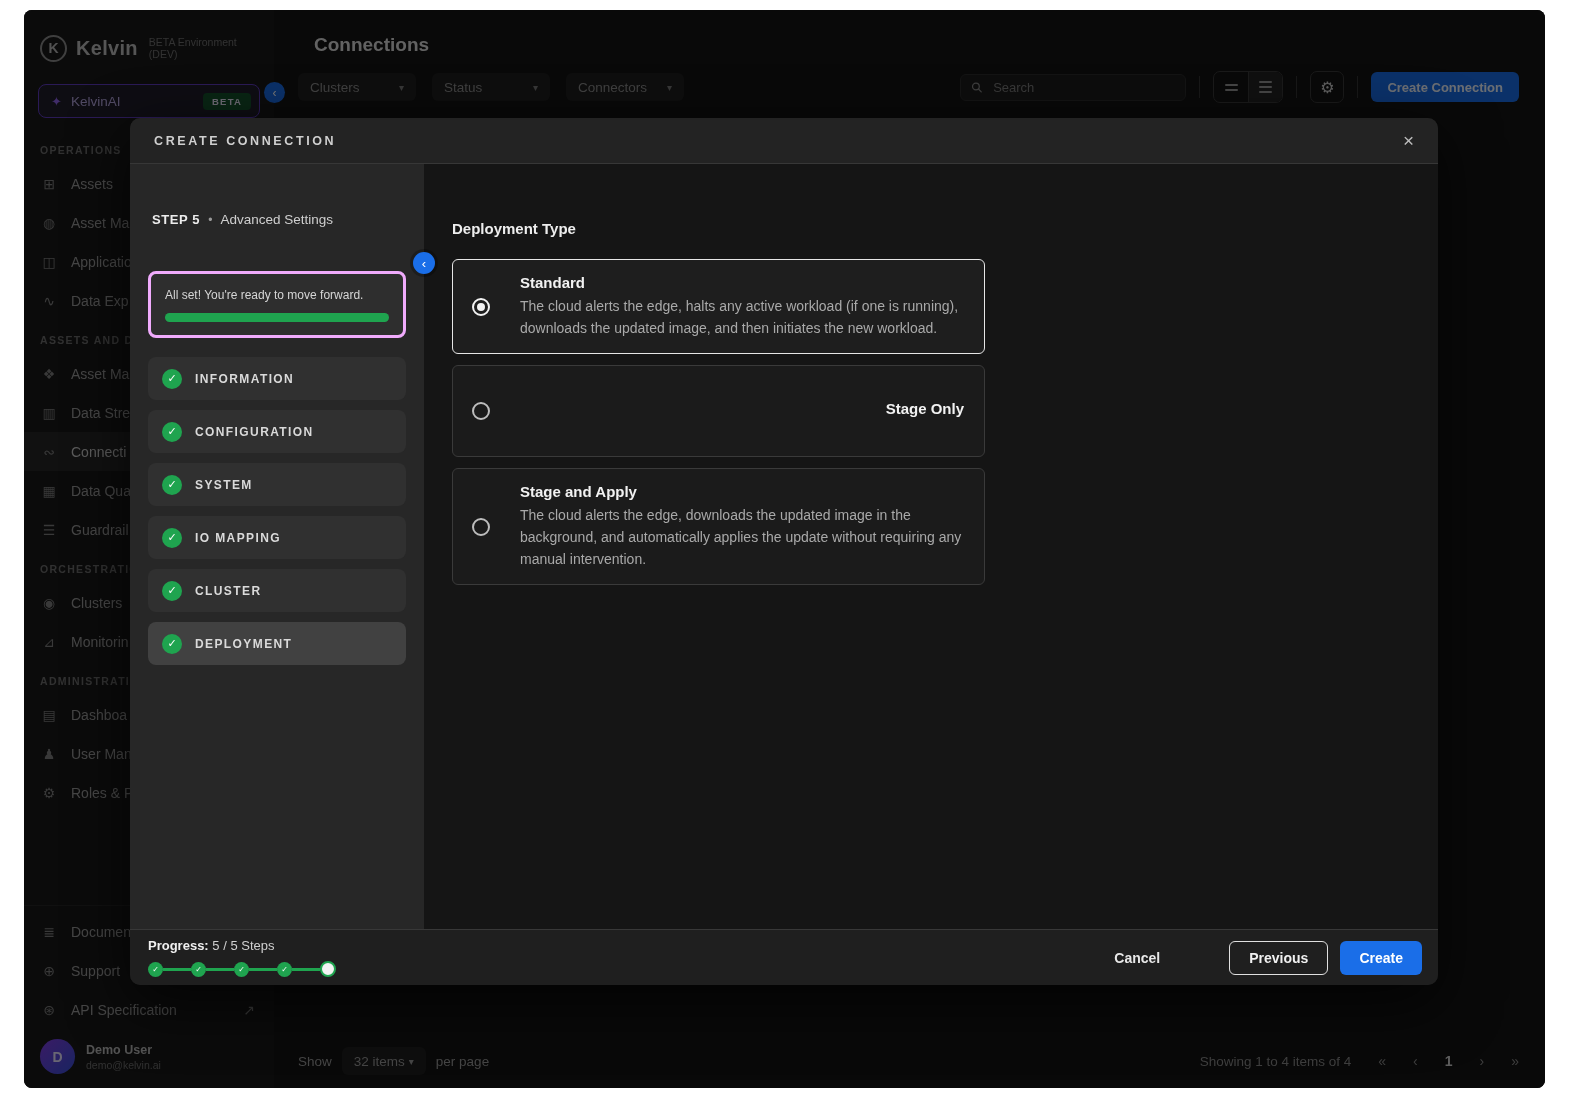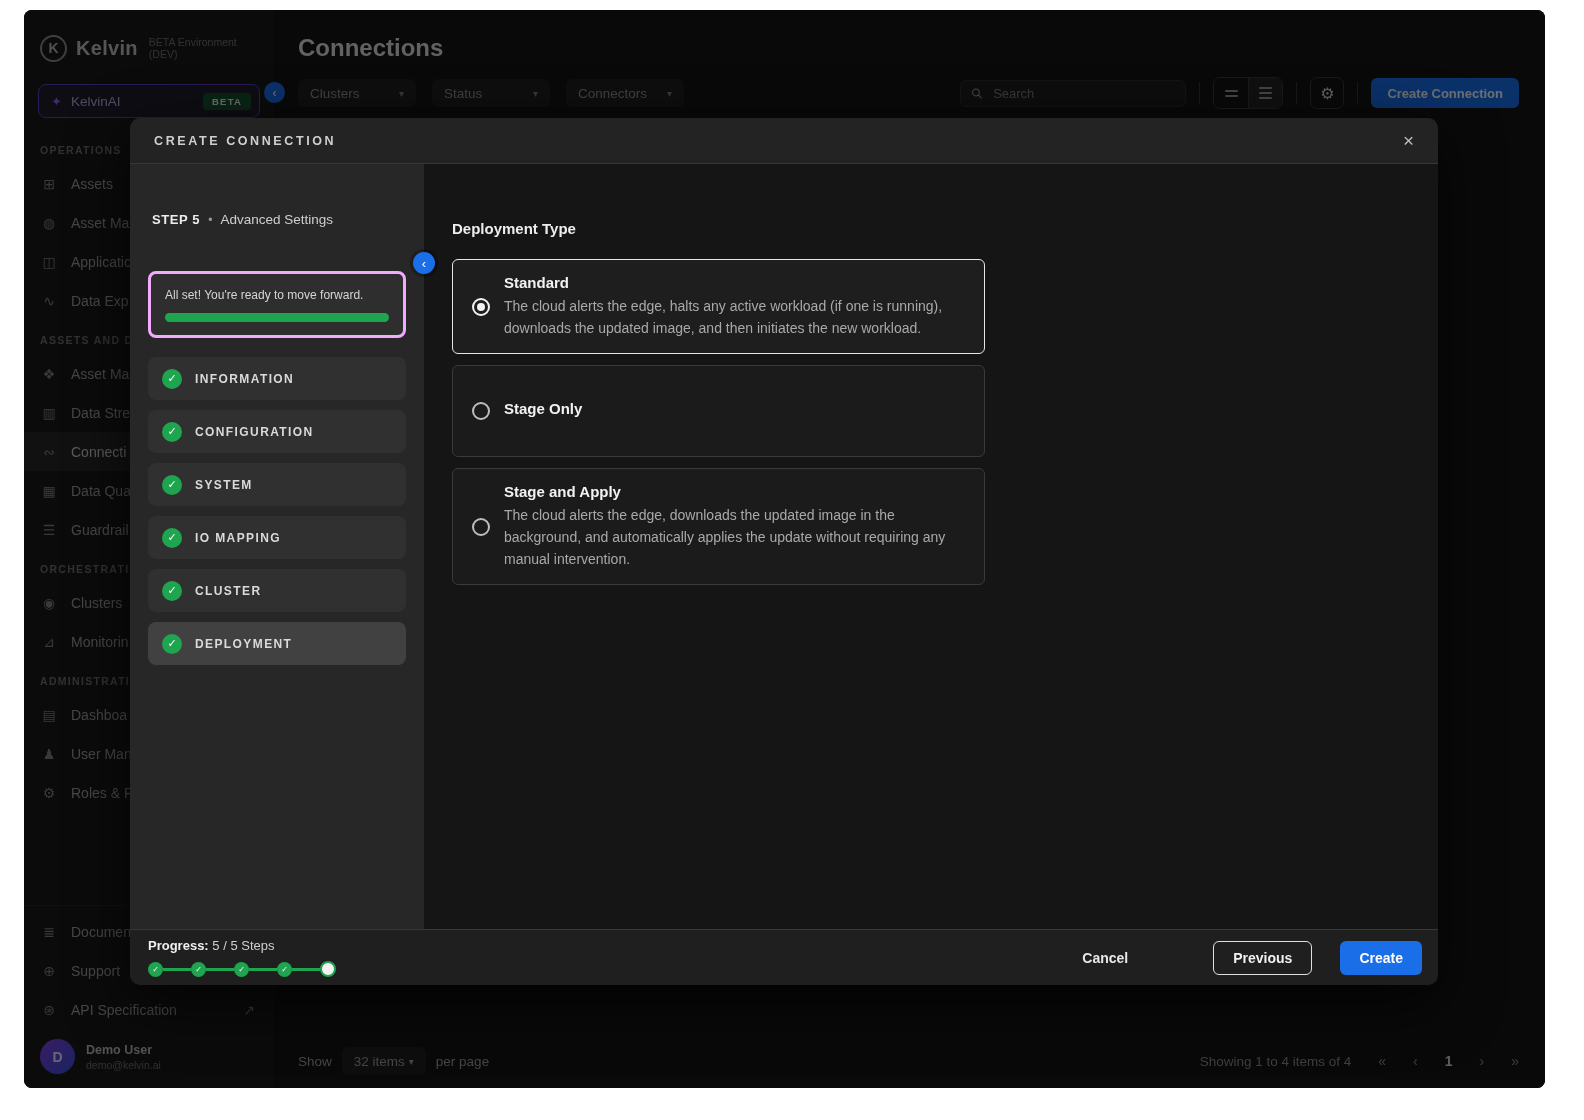--- a/index.html
+++ b/index.html
@@ -37,21 +37,21 @@
   .avatar{width:35px;height:35px;border-radius:50%;flex:none;color:#e8e2ff;font-size:14px;font-weight:700;
     background:linear-gradient(135deg,#7a3fe0 10%,#3e4fd8 90%);display:flex;align-items:center;justify-content:center;}
   .user-name{font-size:12.5px;font-weight:700;color:#b9b9b9;}
   .user-email{font-size:10.5px;color:#6d6d6d;margin-top:2px;}
   .collapse-pin{position:absolute;left:240px;top:72px;width:21px;height:21px;border-radius:50%;
     background:#1a6ee8;color:#fff;display:flex;align-items:center;justify-content:center;font-size:12px;z-index:2;}
 
   
   .main{position:absolute;left:250px;top:0;right:0;bottom:0;background:#141414;}
   .topbar{padding:24px 26px 0 24px;}
-  .page-title{font-size:24px;font-weight:700;color:#d9d9d9;}
+  .page-title{font-size:19px;font-weight:700;color:#d9d9d9;margin-left:16px;}
   .filter-row{display:flex;align-items:center;margin-top:15px;gap:16px;}
   .filter-box{height:28px;min-width:118px;background:#1f1f1f;border-radius:6px;display:flex;align-items:center;
     justify-content:space-between;gap:14px;padding:0 12px;font-size:13.5px;color:#8f8f8f;}
   .filter-box .chev{font-size:10px;color:#7b7b7b;}
   .tb-right{margin-left:auto;display:flex;align-items:center;gap:13px;}
   .search-box{width:226px;height:27px;background:#1d1d1d;border:1px solid #2e2e2e;border-radius:6px;
     display:flex;align-items:center;gap:8px;padding:0 10px;}
   .search-box input{background:transparent;border:0;outline:0;color:#bdbdbd;font-size:13px;width:100%;
     font-family:"Liberation Sans",sans-serif;}
   .search-box input::placeholder{color:#7d7d7d;}
@@ -100,38 +100,38 @@
   .step-card.active{background:#414141;}
   .check-circle{width:20px;height:20px;border-radius:50%;background:#1fa44f;color:#fff;font-size:11px;
     display:flex;align-items:center;justify-content:center;flex:none;}
   .step-label{font-size:12px;font-weight:700;letter-spacing:1.4px;color:#dadada;}
   .panel-collapse{position:absolute;right:-11px;top:88px;width:22px;height:22px;border-radius:50%;background:#1a6ee8;
     color:#fff;display:flex;align-items:center;justify-content:center;font-size:13px;z-index:3;box-shadow:0 0 0 3px rgba(0,0,0,.25);}
   .m-content{background:#151515;padding:56px 0 0 28px;position:relative;}
   .c-heading{font-size:15px;font-weight:700;color:#ededed;}
   .options{margin-top:22px;display:flex;flex-direction:column;gap:11px;}
   .option{width:533px;min-height:92px;border:1px solid #3a3a3a;border-radius:6px;background:#1b1b1b;
-    display:flex;align-items:center;gap:14px;padding:14px 20px 14px 19px;}
+    display:flex;align-items:center;gap:30px;padding:14px 20px 14px 19px;justify-content:space-between;}
   .option.selected{border:1.5px solid #e6e6e6;background:#1e1e1e;}
   .radio{width:18px;height:18px;border-radius:50%;border:2px solid #bdbdbd;flex:none;position:relative;}
   .option.selected .radio{border-color:#f2f2f2;}
   .option.selected .radio::after{content:"";position:absolute;inset:3px;border-radius:50%;background:#f2f2f2;}
   .opt-title{font-size:15px;font-weight:700;color:#f2f2f2;margin-bottom:5px;}
   .opt-desc{font-size:14px;color:#a9a9a9;line-height:1.55;max-width:472px;}
   .m-footer{grid-column:1/3;background:#1f1f1f;border-top:1px solid #383838;display:flex;align-items:center;
     padding:0 16px 0 18px;}
   .prog-block{display:flex;flex-direction:column;gap:8px;}
   .prog-text{font-size:13px;color:#cfcfcf;}
   .prog-text b{color:#f0f0f0;}
   .stepper{display:flex;align-items:center;}
   .sdot{width:15px;height:15px;border-radius:50%;background:#1fa44f;color:#fff;font-size:8px;
     display:flex;align-items:center;justify-content:center;flex:none;}
   .sdot.cur{background:#f3f3f3;border:2px solid #1fa44f;width:16px;height:16px;color:transparent;}
   .sline{width:28px;height:3px;background:#1fa44f;}
-  .f-buttons{margin-left:auto;display:flex;align-items:center;gap:28px;}
+  .f-buttons{margin-left:auto;display:flex;align-items:center;gap:12px;}
   .btn-text{color:#e8e8e8;font-size:14px;font-weight:700;padding:8px 14px;}
   .btn-outline{color:#f0f0f0;font-size:14px;font-weight:700;border:1px solid #e0e0e0;border-radius:6px;
     padding:8px 19px;background:transparent;margin-left:43px;}
   .btn-blue{color:#ffffff;font-size:14px;font-weight:700;border-radius:6px;padding:9px 19px;background:#1a6ee8;}
 </style>
 </head>
 <body>
 
 <div class="app">
 

